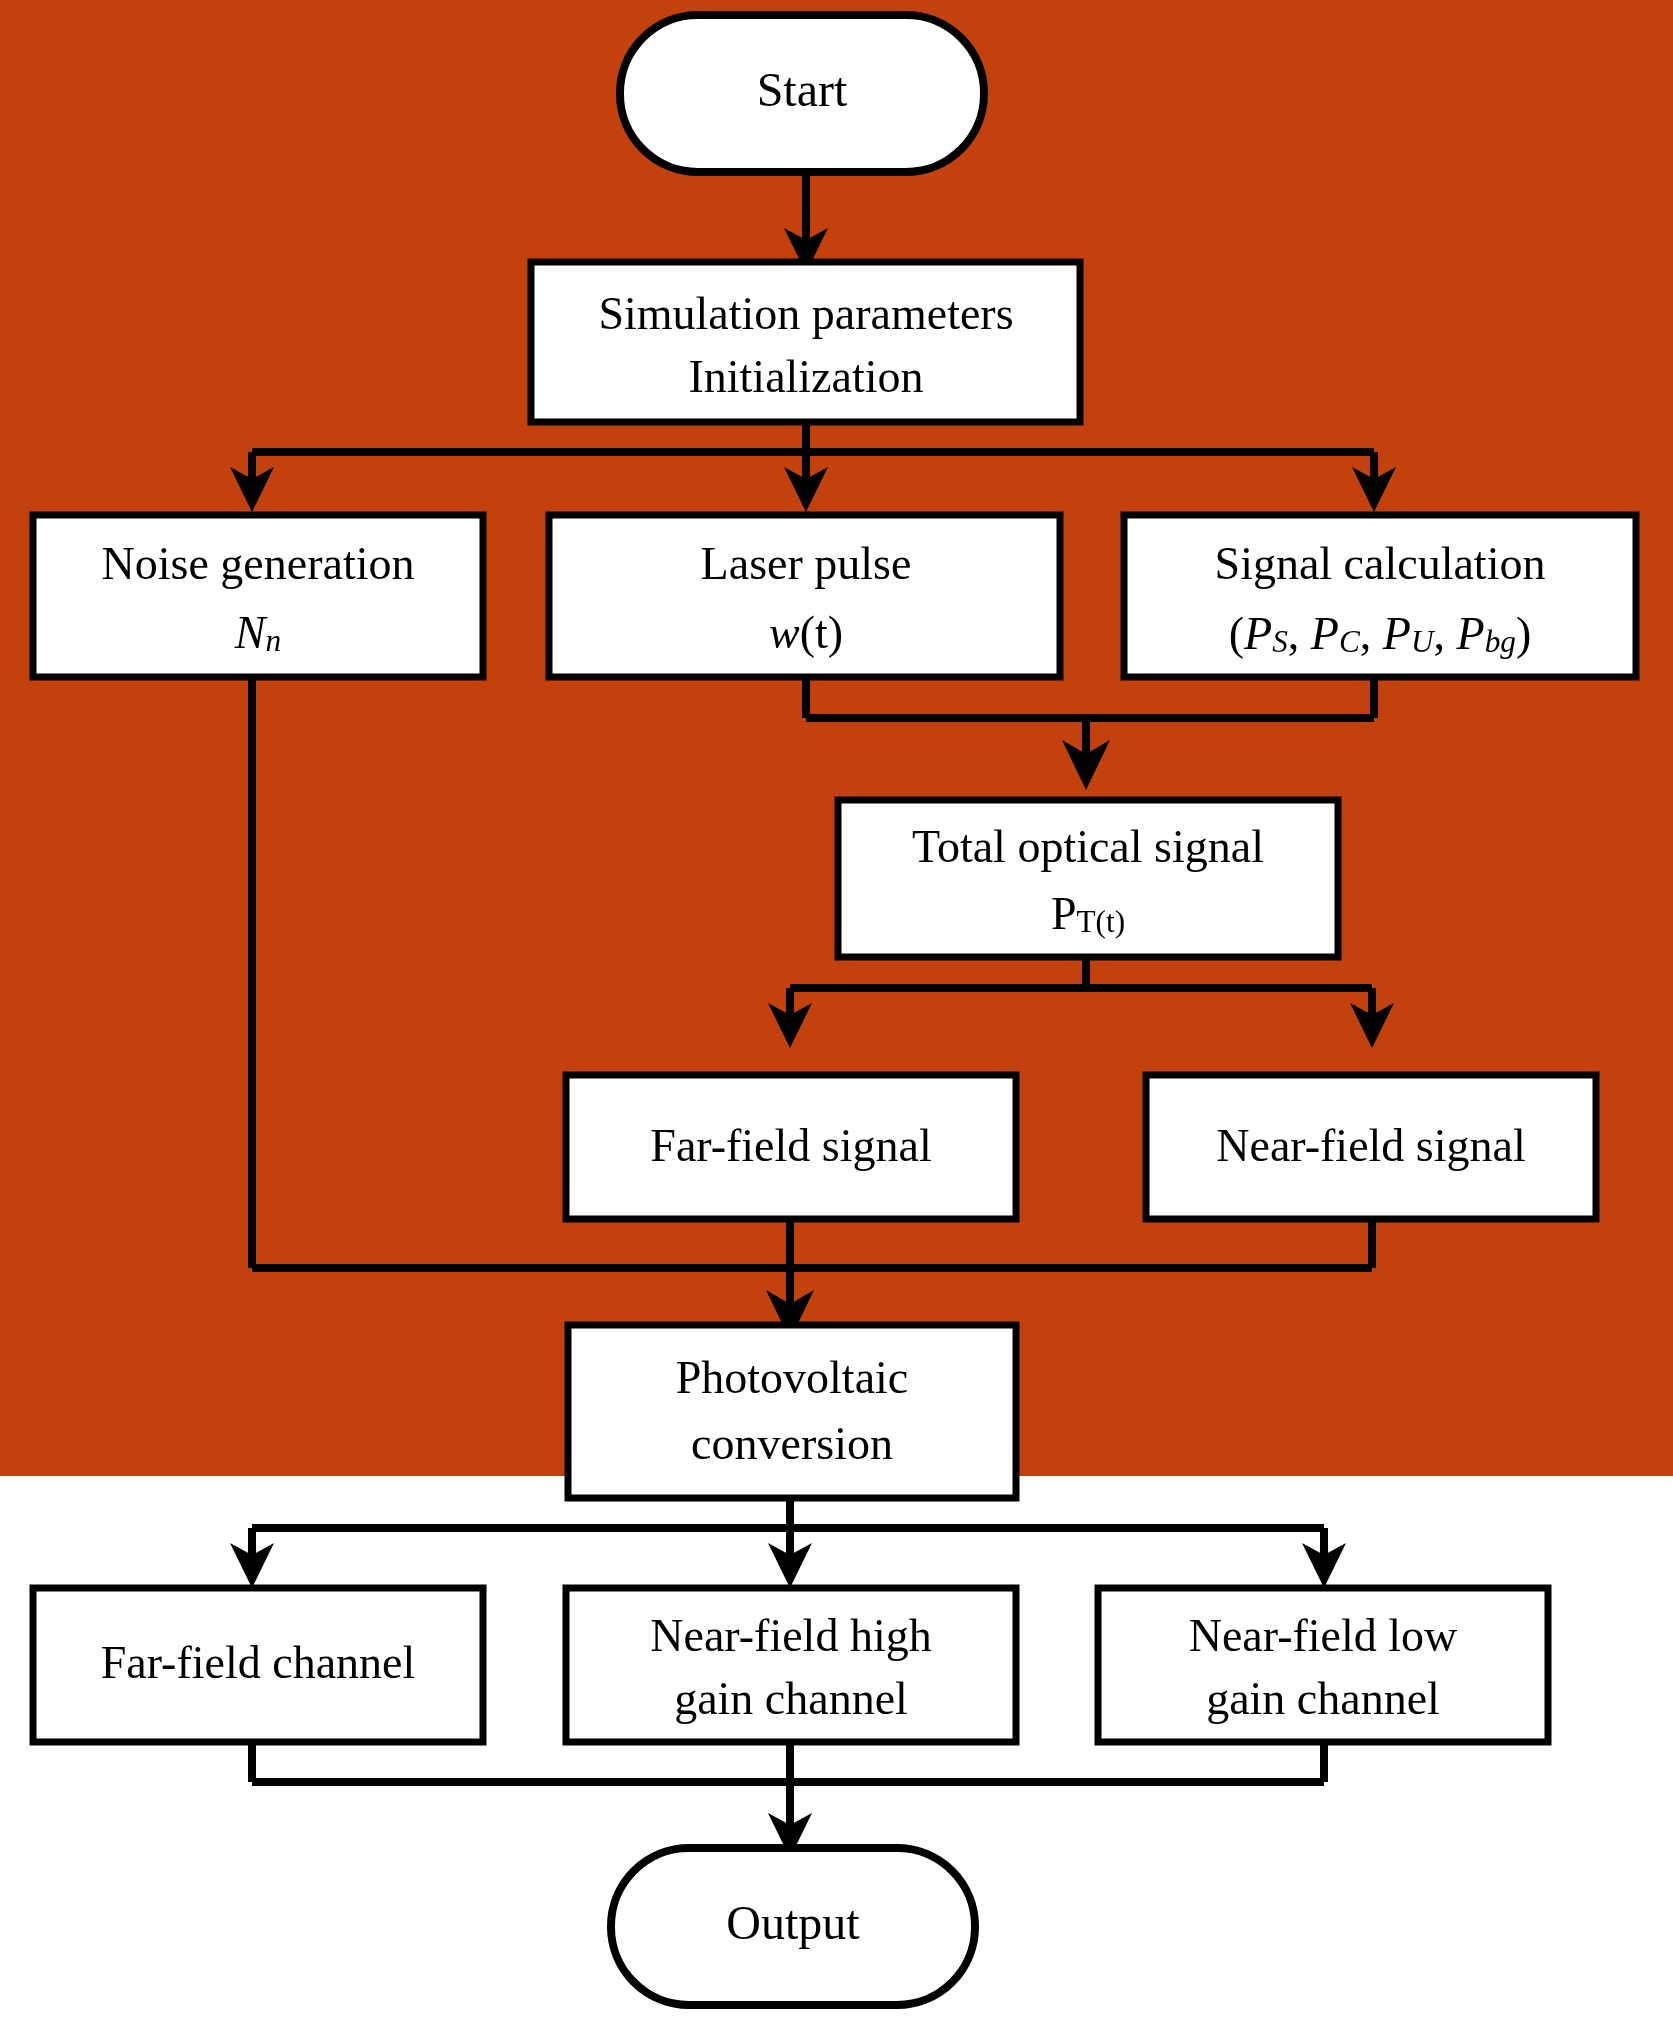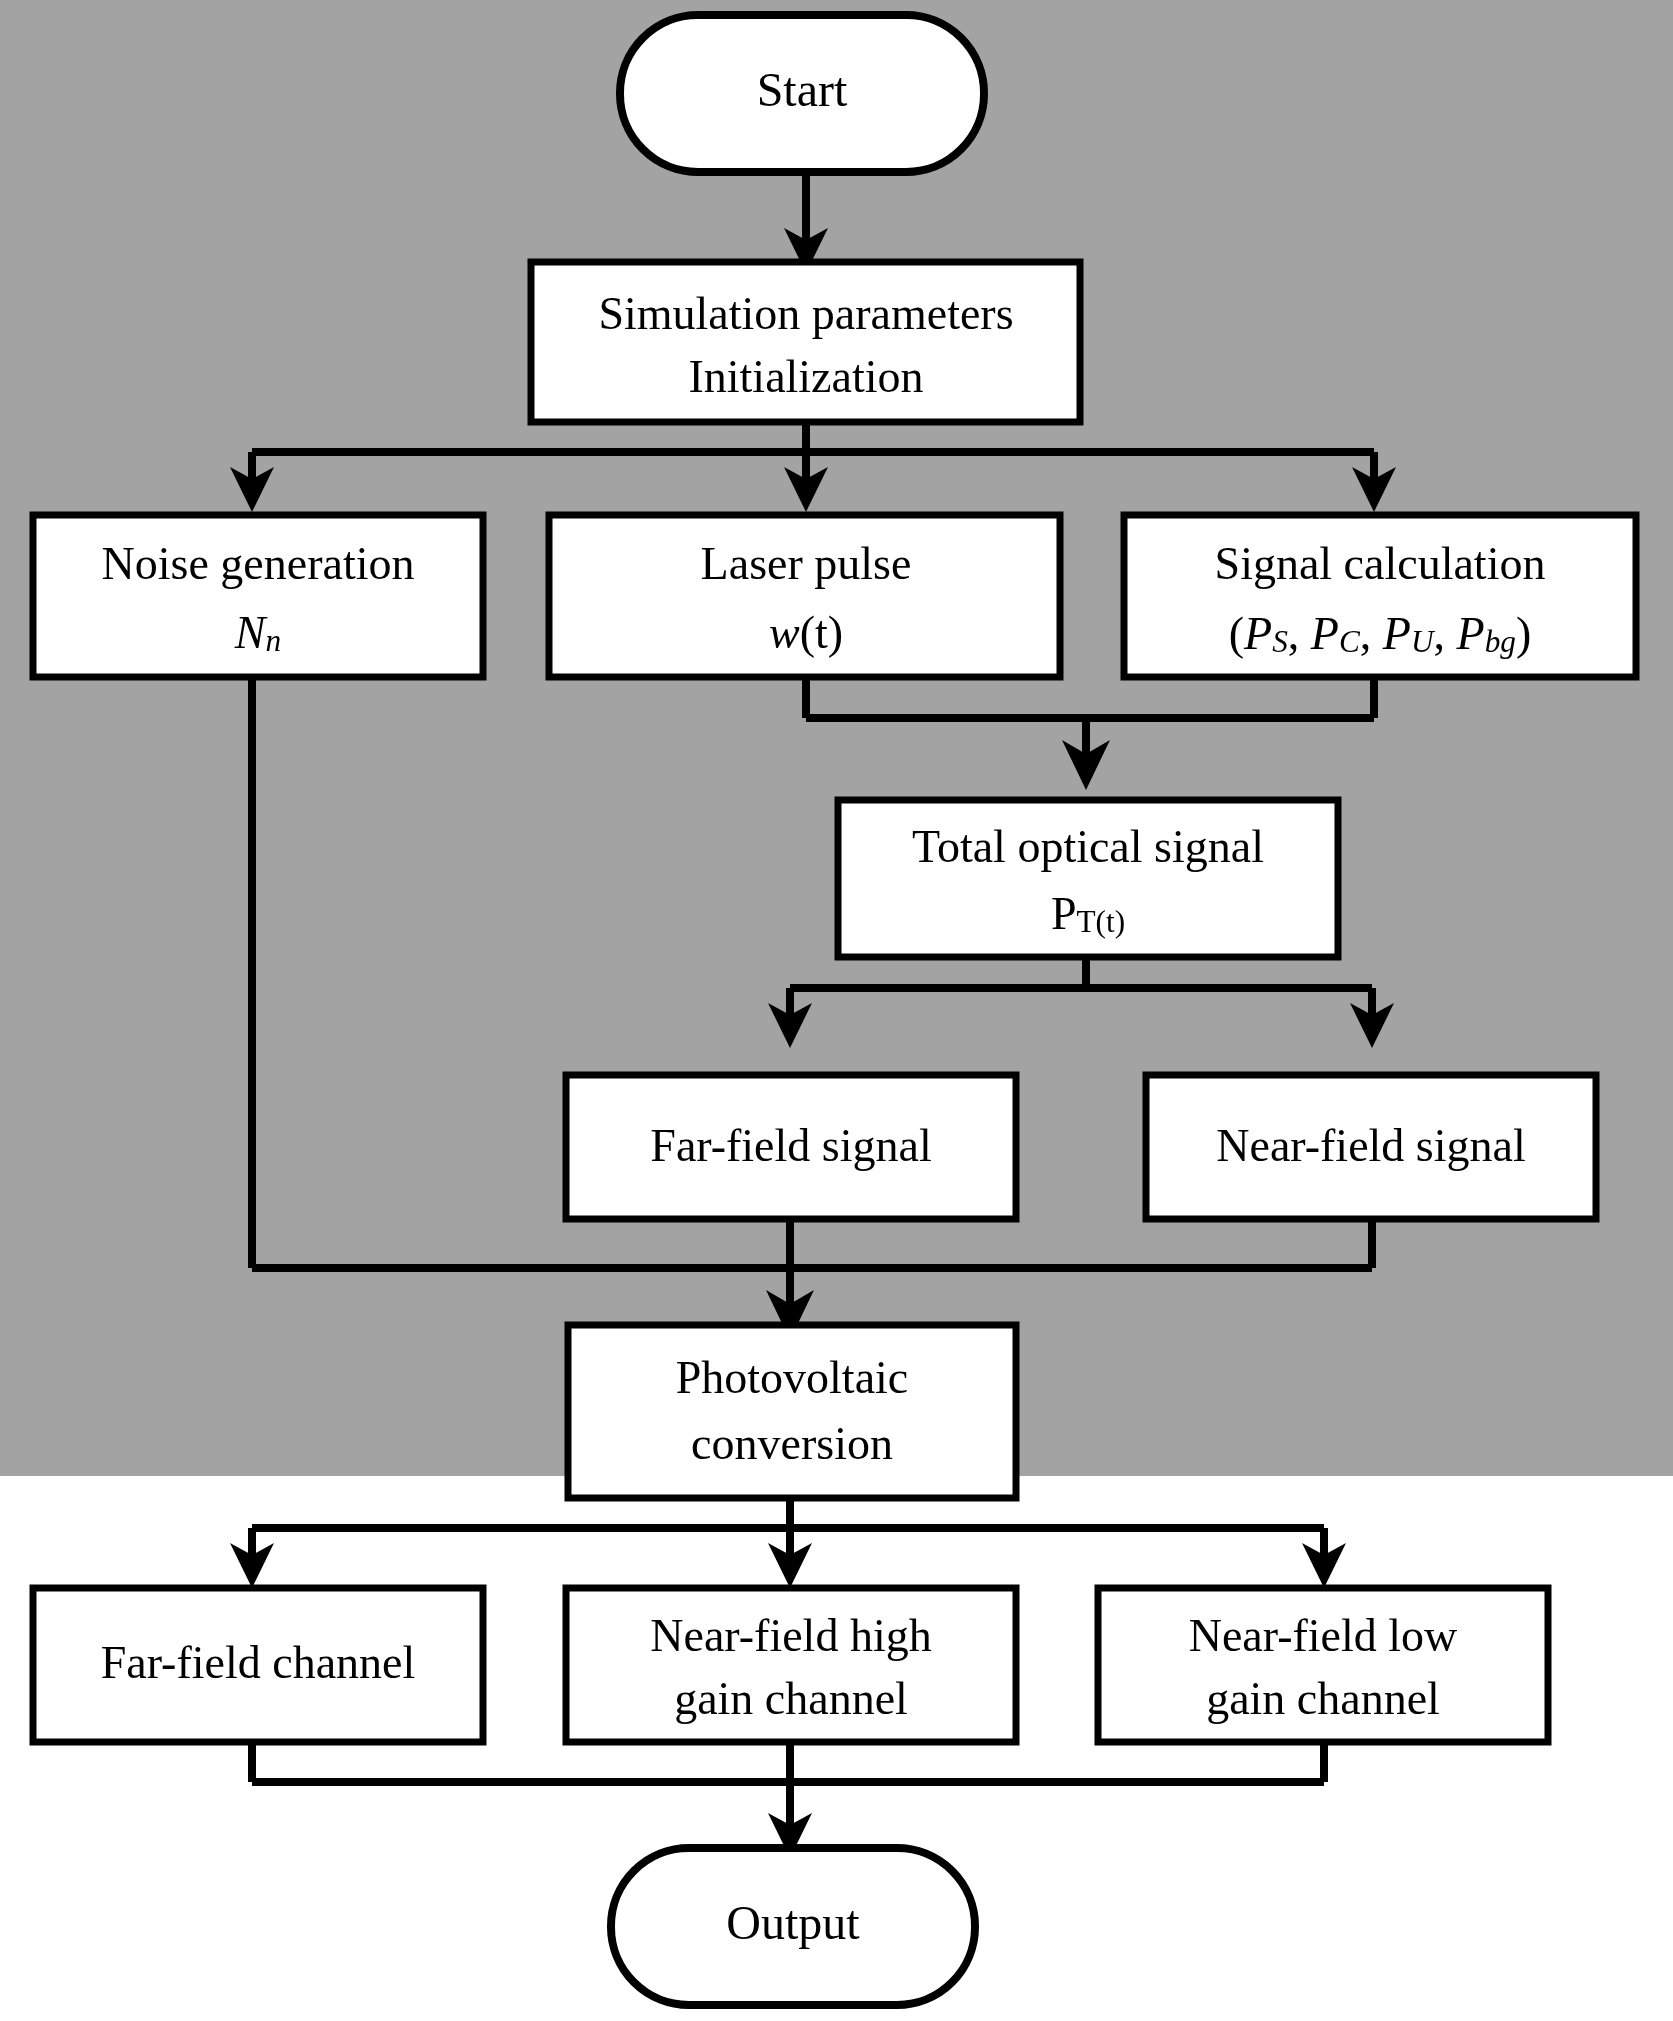--- a/index.html
+++ b/index.html
@@ -10,21 +10,21 @@
   body {
     width: 1673px;
     height: 2021px;
     font-family: "Liberation Serif", "DejaVu Serif", serif;
     overflow: hidden;
   }
   #flowchart-root {
     position: relative;
     width: 1673px;
     height: 1476px;
-    background: #a3a3a3;
+    background: #c2410c;
   }
   svg#flow-svg {
     display: block;
     width: 1673px;
     height: 2021px;
   }
   .node-shape {
     fill: #ffffff;
     stroke: #000000;
     stroke-width: 7;

